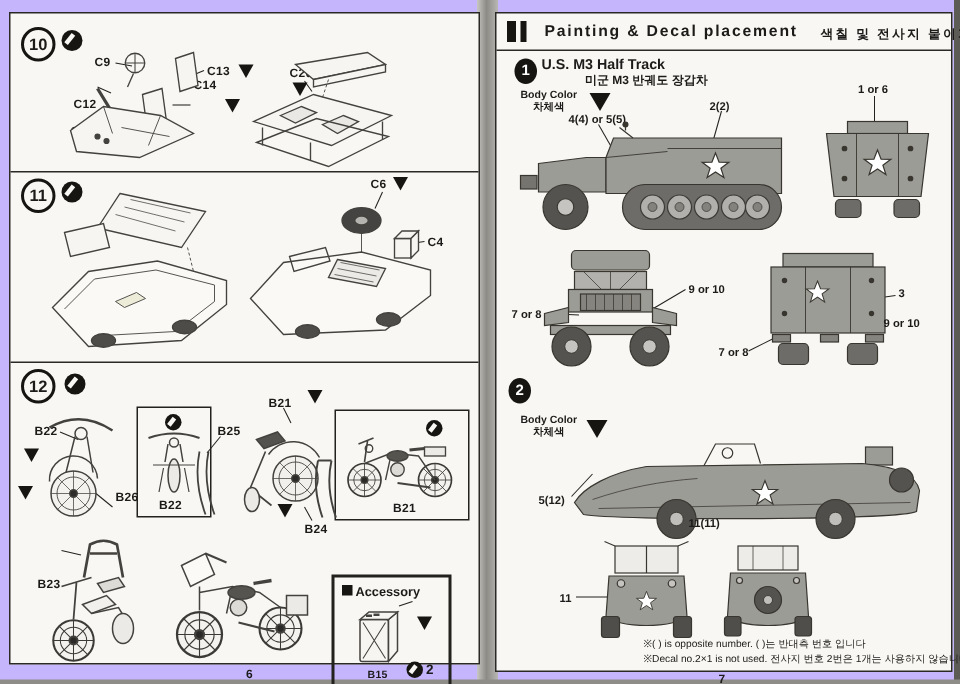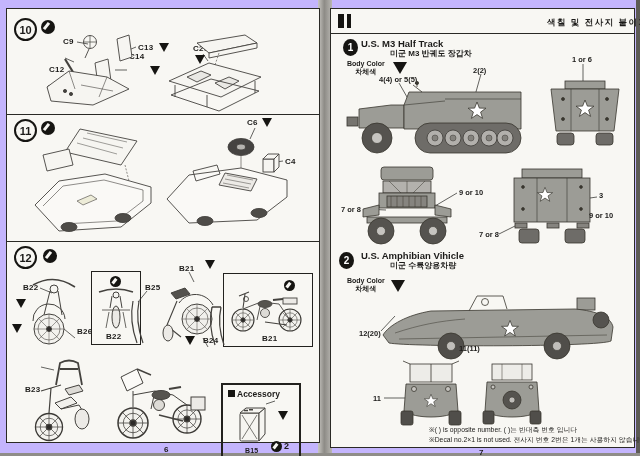--- a/index.html
+++ b/index.html
@@ -233,21 +233,21 @@
           <ellipse cx="38" cy="22" rx="7" ry="3.5" fill="#56544f"></ellipse>
           <path d="M46,18 L56,17" stroke-width="2"></path>
           <rect x="56" y="16" width="14" height="6" fill="#eceae6"></rect>
           <circle cx="38" cy="31" r="4.5" fill="#dddbd6"></circle>
           <path d="M38,40 L60,43" stroke-width="1.2"></path>
         </g>
       </svg>
       <div class="lbl" style="left:38px;top:60px;">B21</div>
     </div>
 
-    <div class="lbl" style="left:196px;top:327px;">B24</div>
+    <div class="lbl" style="left:196px;top:339px;">B24</div>
     <div class="tri" style="left:178px;top:327px;"></div>
     <svg style="left:200px;top:296px;" width="30" height="42" viewBox="0 0 30 42">
       <path d="M5,2 Q1,20 8,40 M14,2 Q10,20 17,40 M5,2 H14" stroke="#44423e" fill="none" stroke-width="1.3"></path>
     </svg>
 
     <div class="lbl" style="left:18px;top:354px;margin-top:22px;">B23</div>
     <svg style="left:44px;top:348px;" width="36" height="32" viewBox="0 0 36 32">
       <path d="M5,28 L9,6 Q18,1 27,6 L31,28 M9,12 L27,12" stroke="#44423e" fill="none" stroke-width="1.8"></path>
     </svg>
 
@@ -296,20 +296,21 @@
       <div class="lbl" style="left:61px;top:56px;font-size:9px;">2</div>
     </div>
   </div>
   <div class="pagenum" style="left:164px;top:445px;">6</div>
 
   <div class="page" style="left:330px;top:8px;width:303px;height:438px;">
 
     <div style="position:absolute;left:0;top:0;width:100%;height:24px;border-bottom:1px solid #2a2925;">
       <div style="position:absolute;left:7px;top:5px;width:6px;height:14px;background:#161512;"></div>
       <div style="position:absolute;left:16px;top:5px;width:4px;height:14px;background:#161512;"></div>
+      <div class="hdr-title" style="position:absolute;left:32px;top:6px;">Painting &amp; Decal placement</div>
       <div class="hdr-kr" style="position:absolute;left:216px;top:8px;">색칠 및 전사지 붙이기</div>
     </div>
 
     <svg class="overlay" width="303" height="438">
       <g stroke="#23221f" stroke-width="0.7">
         <line x1="68" y1="74" x2="80" y2="95"></line>
           <line x1="150" y1="65" x2="141" y2="97"></line>
         <line x1="252" y1="55" x2="252" y2="86"></line>
         <line x1="33" y1="200" x2="55" y2="201"></line>
           <line x1="126" y1="184" x2="104" y2="197"></line>
@@ -407,24 +408,20 @@
         <rect x="70" y="58" width="12" height="5" fill="#86847f"></rect>
         <rect x="12" y="64" width="20" height="14" rx="3" fill="#6e6c68"></rect>
         <rect x="58" y="64" width="20" height="14" rx="3" fill="#6e6c68"></rect>
       </g>
     </svg>
     <div class="dlbl" style="left:268px;top:182px;">3</div>
     <div class="dlbl" style="left:258px;top:202px;">9 or 10</div>
     <div class="dlbl" style="left:148px;top:221px;">7 or 8</div>
 
     <div class="secc" style="left:8px;top:243px;">2</div>
-    <div style="position:absolute;left:30px;top:242px;">
-      <div class="sec-title">U.S. Amphibian Vihicle</div>
-      <div class="sec-kr">미군 수륙양용차량</div>
-    </div>
     <div class="bc" style="left:16px;top:268px;">
       <div>Body Color</div>
         <div>차체색</div>
     </div>
     <div class="tri" style="left:60px;top:271px;border-left-width:7px;border-right-width:7px;border-top-width:12px;"></div>
 
     <svg style="left:48px;top:280px;" width="242" height="76" viewBox="0 0 242 76">
       <g stroke="#38362f" stroke-width="0.8">
         <path d="M90,22 L98,7 L124,7 L128,20" fill="none"></path>
         <circle cx="106" cy="13" r="3.5" fill="none"></circle>
@@ -433,21 +430,21 @@
         <path d="M16,44 C40,36 60,32 86,30" fill="none" stroke-width="0.5"></path>
         <path d="M20,50 L228,46" fill="none" stroke-width="0.5"></path>
         <circle cx="222" cy="31" r="8" fill="#55534f"></circle>
         <use href="#star" transform="translate(131,40) scale(0.95)"></use>
         <circle cx="72" cy="57" r="13" fill="#504e4a"></circle>
           <circle cx="72" cy="57" r="4.5" fill="#c0beba" stroke-width="0.6"></circle>
         <circle cx="178" cy="57" r="13" fill="#504e4a"></circle>
           <circle cx="178" cy="57" r="4.5" fill="#c0beba" stroke-width="0.6"></circle>
       </g>
     </svg>
-    <div class="dlbl" style="left:28px;top:320px;">12(20)</div>
+    <div class="dlbl" style="left:28px;top:320px;">5(12)</div>
     <div class="dlbl" style="left:128px;top:335px;">11(11)</div>
 
     <svg style="left:68px;top:352px;" width="64" height="68" viewBox="0 0 64 68">
       <g stroke="#38362f" stroke-width="0.8">
         <rect x="11" y="3" width="42" height="18" fill="#edecE8"></rect>
         <path d="M32,3 V21 M11,3 L4,0 M53,3 L60,0" fill="none"></path>
         <path d="M7,23 L57,23 L59,50 C48,58 16,58 5,50 Z" fill="#9c9c96"></path>
         <circle cx="15" cy="28" r="2.5" fill="#c6c4c0"></circle>
           <circle cx="49" cy="28" r="2.5" fill="#c6c4c0"></circle>
         <use href="#star" transform="translate(32,40) scale(0.75)"></use>

